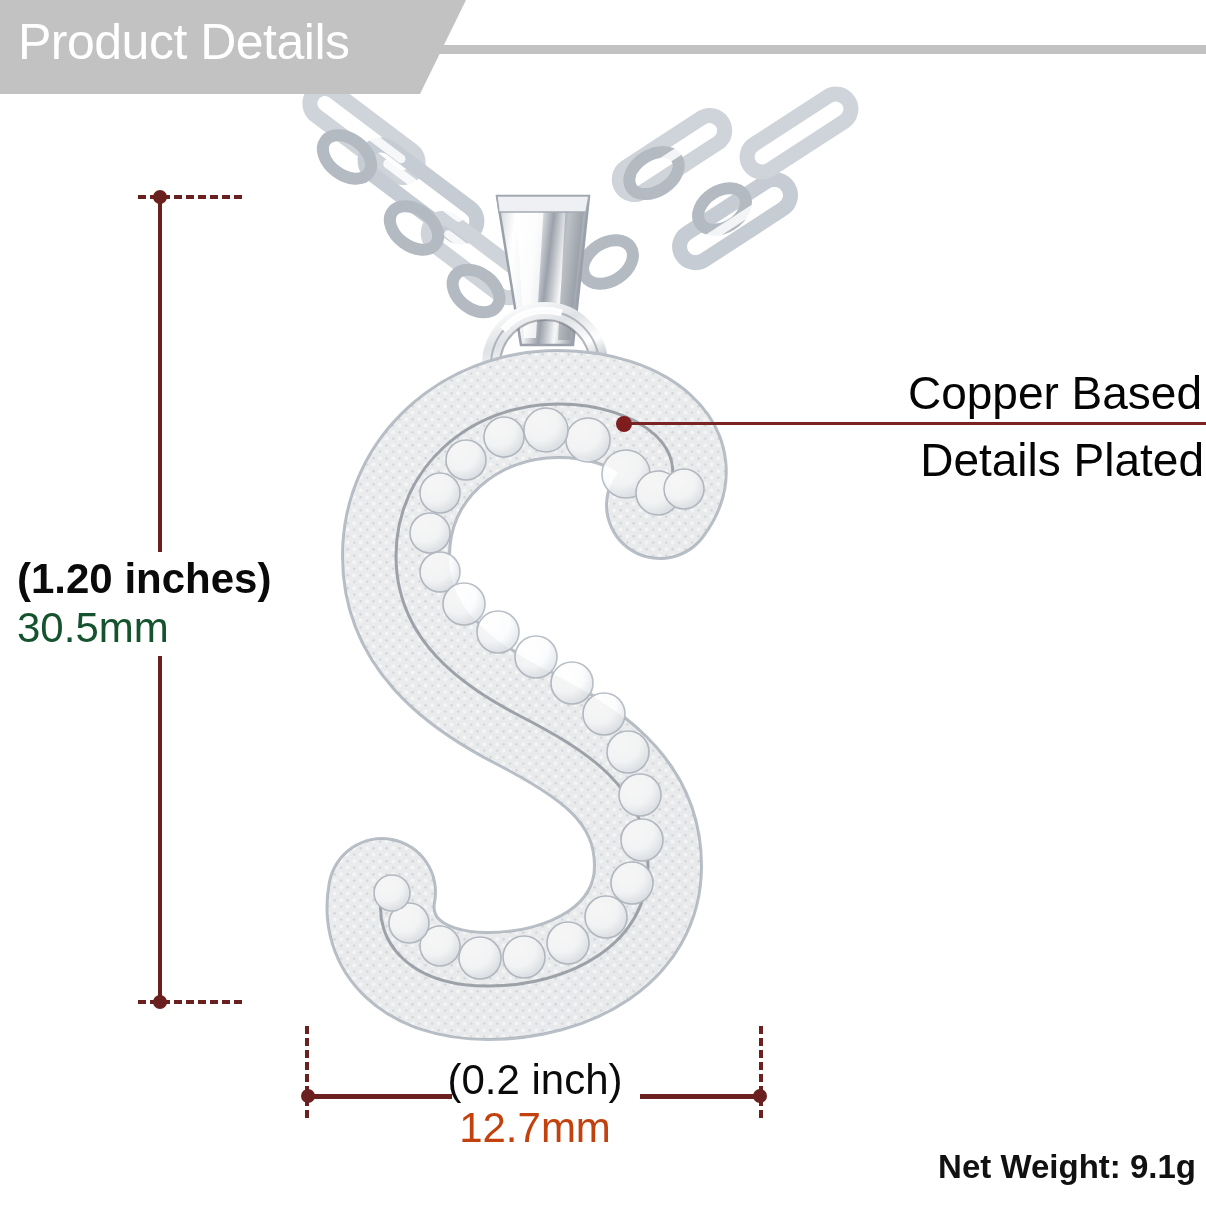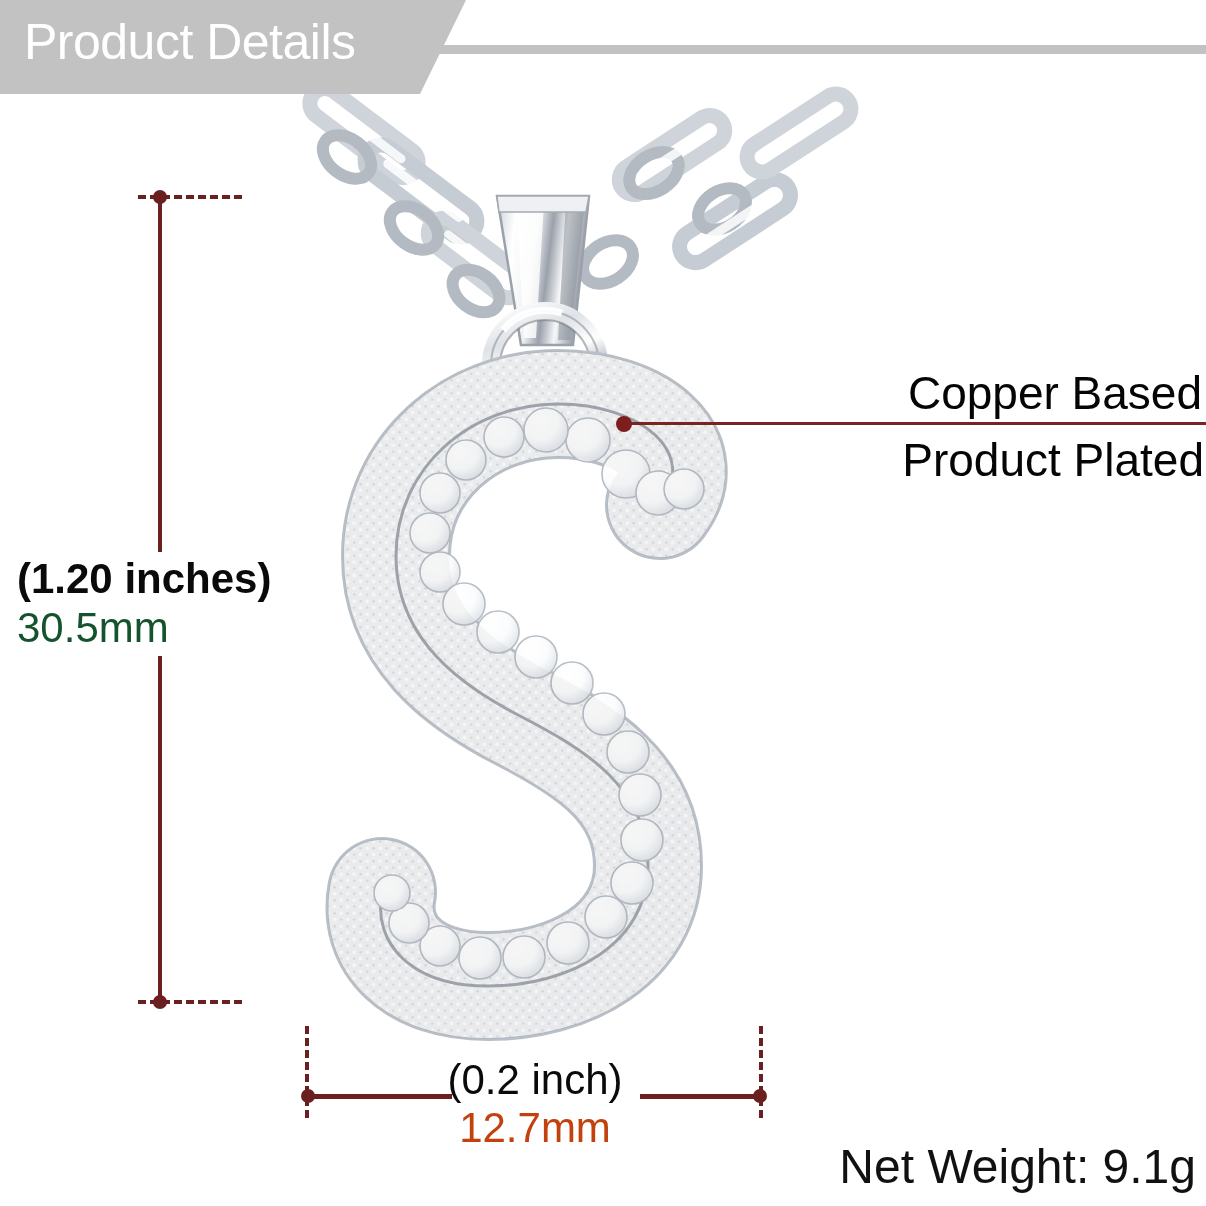--- a/index.html
+++ b/index.html
@@ -33,21 +33,20 @@
     position: absolute;
     left: 18px;
     top: 10px;
     font-size: 50px;
     line-height: 64px;
     color: #ffffff;
     font-weight: 400;
     letter-spacing: -0.5px;
     white-space: nowrap;
     z-index: 6;
-    margin-left: 6px;
   }
   #header-rule {
     position: absolute;
     left: 424px;
     top: 45px;
     width: 782px;
     height: 9px;
     background: #c2c2c2;
     z-index: 4;
   }
@@ -270,24 +269,24 @@
     white-space: nowrap;
     text-align: right;
     z-index: 4;
   }
 
   
   #net-weight {
     position: absolute;
     right: 10px;
     bottom: 12px;
-    font-size: 48px;
+    font-size: 33px;
     line-height: 54px;
     color: #111111;
-    font-weight: 400;
+    font-weight: 700;
     white-space: nowrap;
     z-index: 4;
     margin-top: 28px;
   }
 </style>
 </head>
 <body>
 
 <div id="page">
 
@@ -500,18 +499,18 @@
     <div id="dim-h-labels">
       <span id="dim-h-label-inch">(0.2 inch)</span>
       <span id="dim-h-label-mm">12.7mm</span>
     </div>
   </div>
 
   <div>
     <div id="callout-line"></div>
     <div id="callout-dot"></div>
     <div id="callout-text-top">Copper Based</div>
-    <div id="callout-text-bottom">Product Plated</div>
+    <div id="callout-text-bottom">Details Plated</div>
   </div>
 
   <div id="net-weight">Net Weight: 9.1g</div>
 
 </div>
 
 </body></html>

